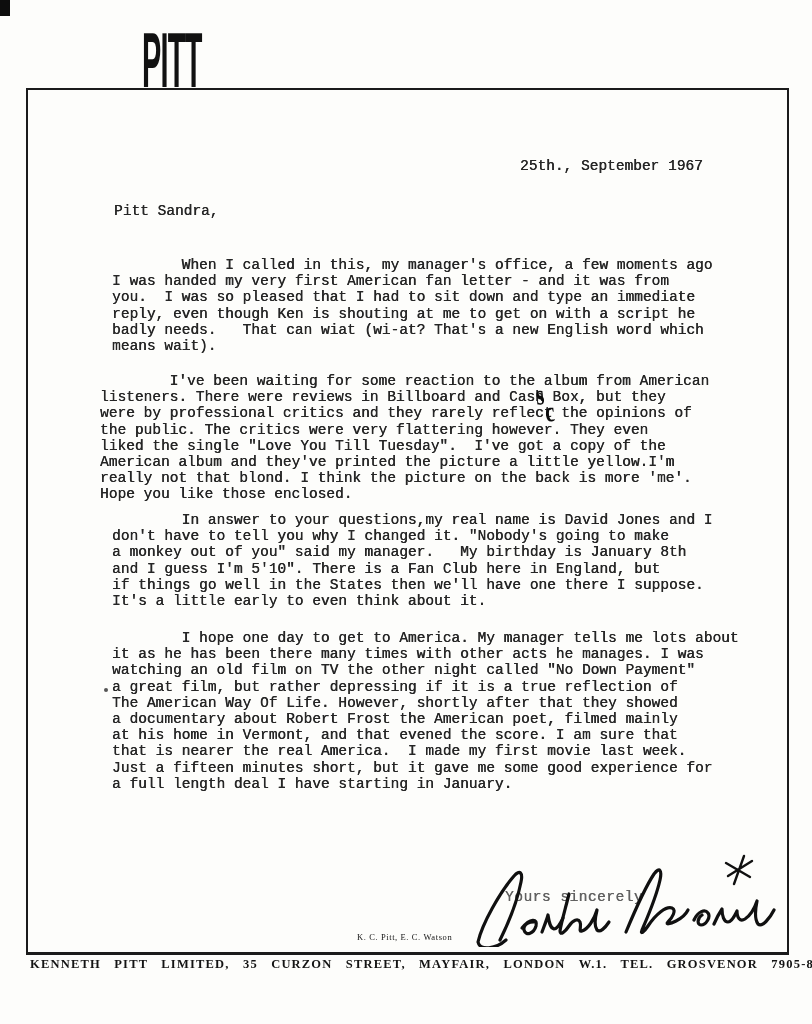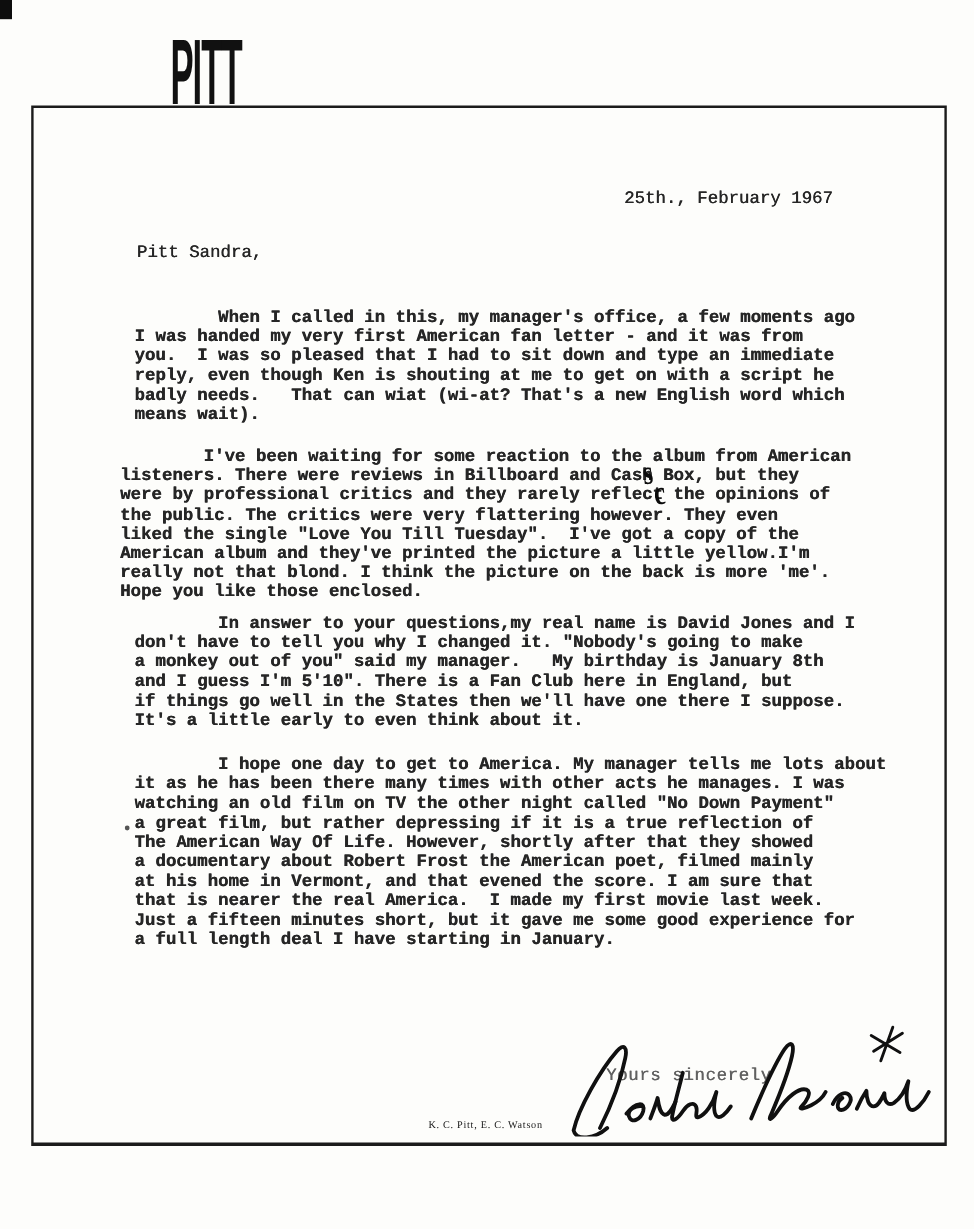--- a/index.html
+++ b/index.html
@@ -20,21 +20,21 @@
     white-space:nowrap;
   }
   .frame{
     position:absolute;left:26px;top:88px;width:759px;height:862px;
     border:2px solid #1b1b1b;border-bottom-width:3px;
   }
   .typed{
     position:absolute;font-size:14.5px;line-height:16.2px;white-space:pre;
     text-shadow:0.35px 0 0 currentColor;
   }
-  pre.typed{margin:0;font-family:inherit;font-weight:bold;}
+  pre.typed{margin:0;font-family:inherit;}
   .date{left:520px;top:158px;}
   .salutation{left:114px;top:203px;}
   .p0{left:112px;top:257px;}
   .p1{left:100px;top:373px;}
   .p2{left:112px;top:512px;}
   .p3{left:112px;top:630px;}
   .p4{left:112px;top:815px;}
   .closing{left:505px;top:889px;opacity:0.72;letter-spacing:0.5px;}
   .ink-mark{
     position:absolute;
@@ -64,21 +64,21 @@
 
 <div class="page">
 
   <div class="scan-artifact" style="left:0;top:0;width:10px;height:16px;"></div>
   <div class="dot-artifact" style="left:104px;top:688px;"></div>
 
   <div class="logo">PITT</div>
 
   <div class="frame"></div>
 
-  <div class="typed date">25th., February 1967</div>
+  <div class="typed date">25th., September 1967</div>
 
   <div class="typed salutation">Pitt Sandra,</div>
 
   <pre class="typed p0">        When I called in this, my manager's office, a few moments ago
 I was handed my very first American fan letter - and it was from
 you.  I was so pleased that I had to sit down and type an immediate
 reply, even though Ken is shouting at me to get on with a script he
 badly needs.   That can wiat (wi-at? That's a new English word which
 means wait).</pre>
   <pre class="typed p1">        I've been waiting for some reaction to the album from American
@@ -122,14 +122,15 @@
       <path d="M160,80 C170,56 180,34 188,22 C194,14 196,19 194,28 C190,46 182,64 176,78 C174,83 178,80 182,74 C190,62 200,54 206,56 C211,58 206,66 202,70 C199,73 204,72 210,69 C216,66 220,62 222,58"></path>
       <path d="M228,68 C232,59 239,57 242,61 C245,65 240,73 235,73 C231,73 231,66 236,63 M248,72 C251,65 254,60 256,57 C256,64 258,70 262,70 C266,70 269,63 271,59 C271,66 274,70 279,67 C285,63 289,55 291,49 C289,59 289,68 292,72 C296,76 304,66 308,58"></path>
     </g>
     <g class="star">
       <path d="M262,24 L286,9 M278,4 L268,32 M260,11 L284,25"></path>
     </g>
   </svg>
 
   <div class="directors">K. C. Pitt, E. C. Watson</div>
 
+  <div class="footer-line">KENNETH PITT LIMITED, 35 CURZON STREET, MAYFAIR, LONDON W.1. TEL. GROSVENOR 7905-8</div>
 
 </div>
 
 </body></html>

